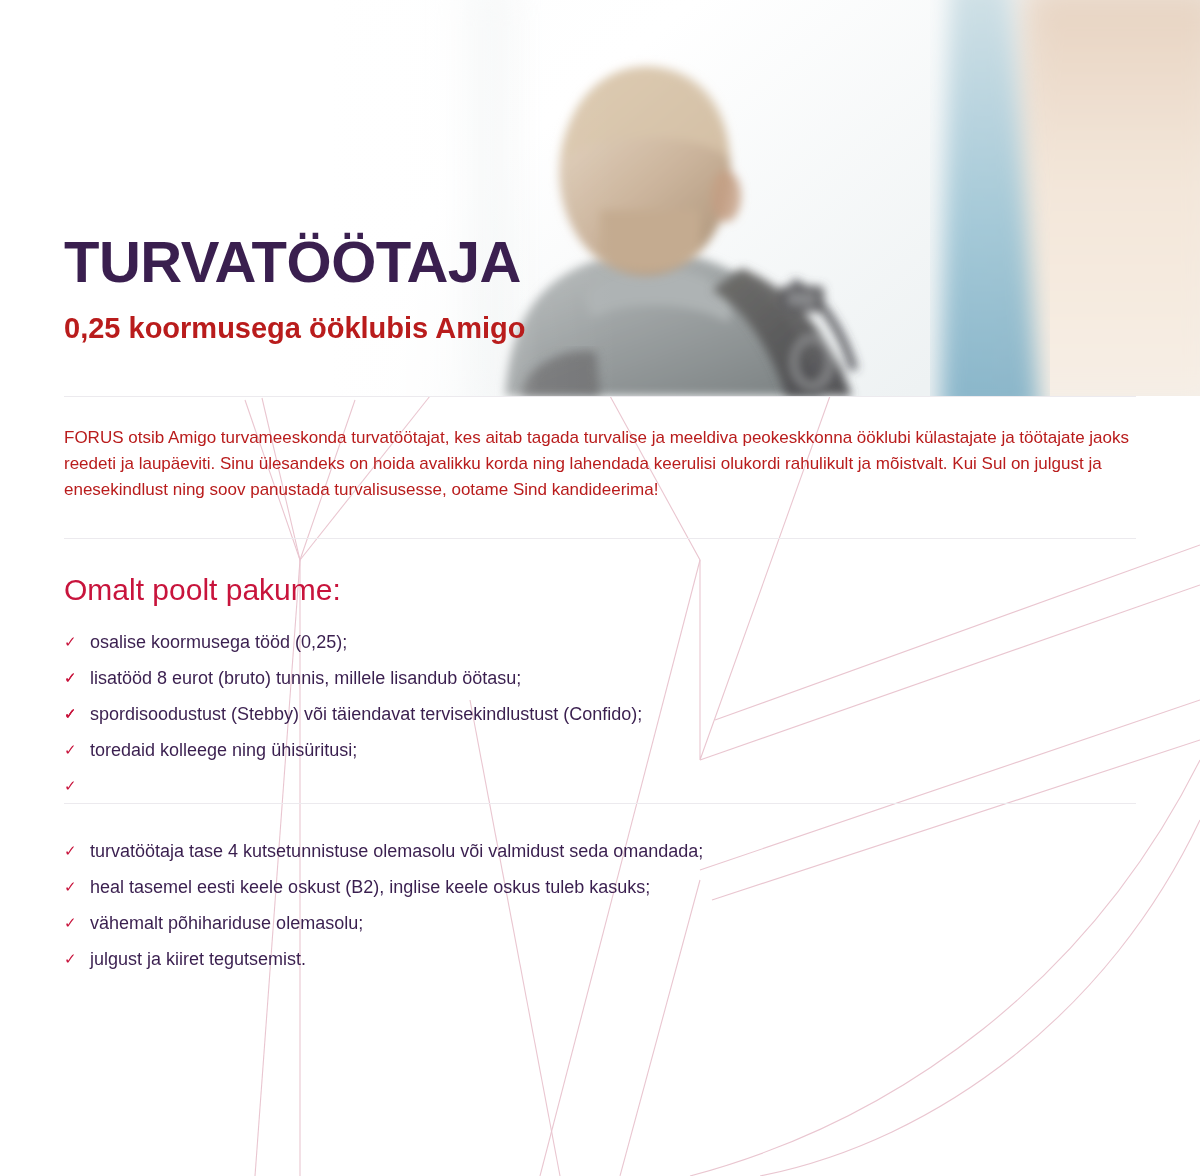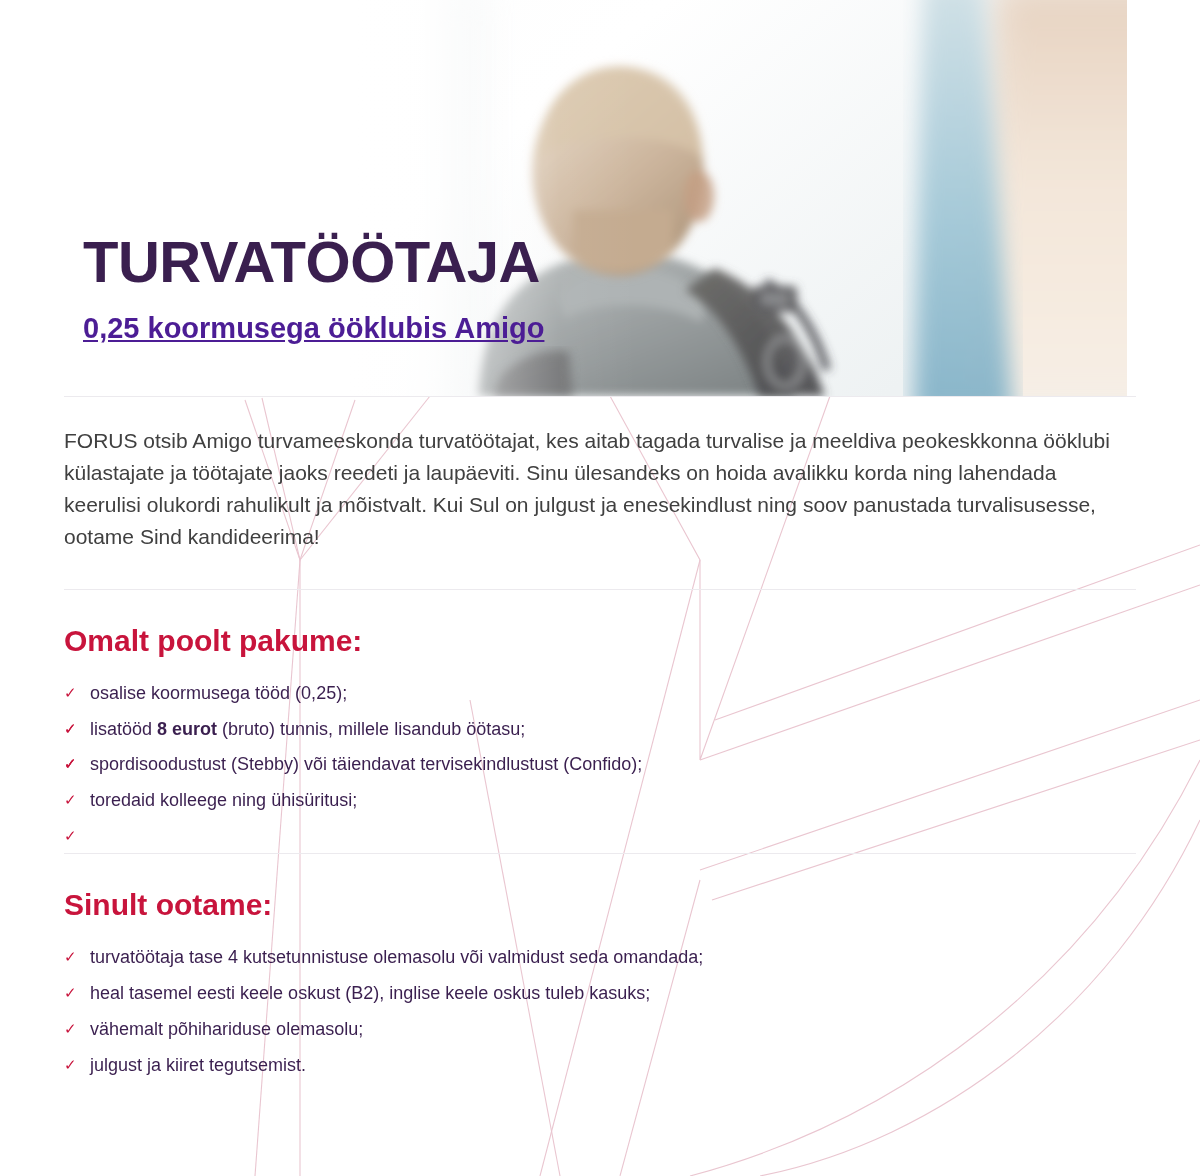--- a/index.html
+++ b/index.html
@@ -26,26 +26,25 @@
     left: 0; top: 0;
     width: 1200px; height: 1176px;
     pointer-events: none;
     z-index: 1;
   }
 
   
   .hero {
     position: absolute;
     left: 0; top: 0;
-    width: 1108px;
+    width: 1200px;
     height: 396px;
     overflow: hidden;
     z-index: 2;
     background: #f3f4f2;
-    margin-left: 19px;
   }
   .hero-photo {
     position: absolute;
     inset: 0;
     width: 100%; height: 100%;
   }
 
   
   .hero-fade {
     position: absolute;
@@ -71,53 +70,52 @@
     font-weight: 700;
     letter-spacing: -0.5px;
     color: #3a1f4f;
     line-height: 1.04;
     white-space: nowrap;
   }
   .hero-subtitle {
     margin-top: 20px;
     font-size: 29px;
     font-weight: 700;
-    color: #4c1d95;
+    color: #b91c1c;
     line-height: 1.15;
     white-space: nowrap;
-    text-decoration: underline;
   }
 
   
   .content {
     position: absolute;
     left: 0; top: 396px;
     width: 1200px;
     z-index: 3;
     padding: 0 64px;
   }
 
   hr.rule {
     border: 0;
     border-top: 1px solid #eceaee;
     margin: 0;
   }
 
   .intro {
-    font-size: 21px;
+    font-size: 17px;
     line-height: 1.52;
-    color: #404040;
+    color: #b91c1c;
     padding-top: 28px;
   }
 
   .section { padding-top: 34px; }
 
   .section-title {
     font-size: 30px;
-    font-weight: 700;
+    font-weight: 400;
     color: #c8143c;
     margin-bottom: 22px;
   }
 
   ul.checklist { list-style: none; }
   ul.checklist li {
     position: relative;
     padding-left: 26px;
     font-size: 18px;
     line-height: 1.55;
@@ -125,21 +123,21 @@
     margin-bottom: 8px;
   }
   ul.checklist li .tick {
     position: absolute;
     left: 0;
     top: 0;
     color: #c8143c;
     font-size: 15px;
     line-height: 1.72;
   }
-  ul.checklist li b { font-weight: 700; }
+  ul.checklist li b { font-weight: 400; }
 
   .spacer-a { height: 36px; }
   .spacer-b { height: 30px; }
 </style>
 </head>
 <body>
 
 <div class="page">
 
   <div class="hero">
@@ -282,21 +280,20 @@
           <li><span class="tick">✓</span><span>spordisoodustust (Stebby) või täiendavat tervisekindlustust (Confido);</span></li>
           <li><span class="tick">✓</span><span>toredaid kolleege ning ühisüritusi;</span></li>
           <li><span class="tick">✓</span></li>
         </ul>
     </div>
 
     <div class="spacer-b"></div>
     <hr class="rule">
 
     <div class="section">
-      <h2 class="section-title">Sinult ootame:</h2>
       <ul class="checklist">
           <li><span class="tick">✓</span><span>turvatöötaja tase 4 kutsetunnistuse olemasolu või valmidust seda omandada;</span></li>
           <li><span class="tick">✓</span><span>heal tasemel eesti keele oskust (B2), inglise keele oskus tuleb kasuks;</span></li>
           <li><span class="tick">✓</span><span>vähemalt põhihariduse olemasolu;</span></li>
           <li><span class="tick">✓</span><span>julgust ja kiiret tegutsemist.</span></li>
         </ul>
     </div>
 
   </div>
 </div>

